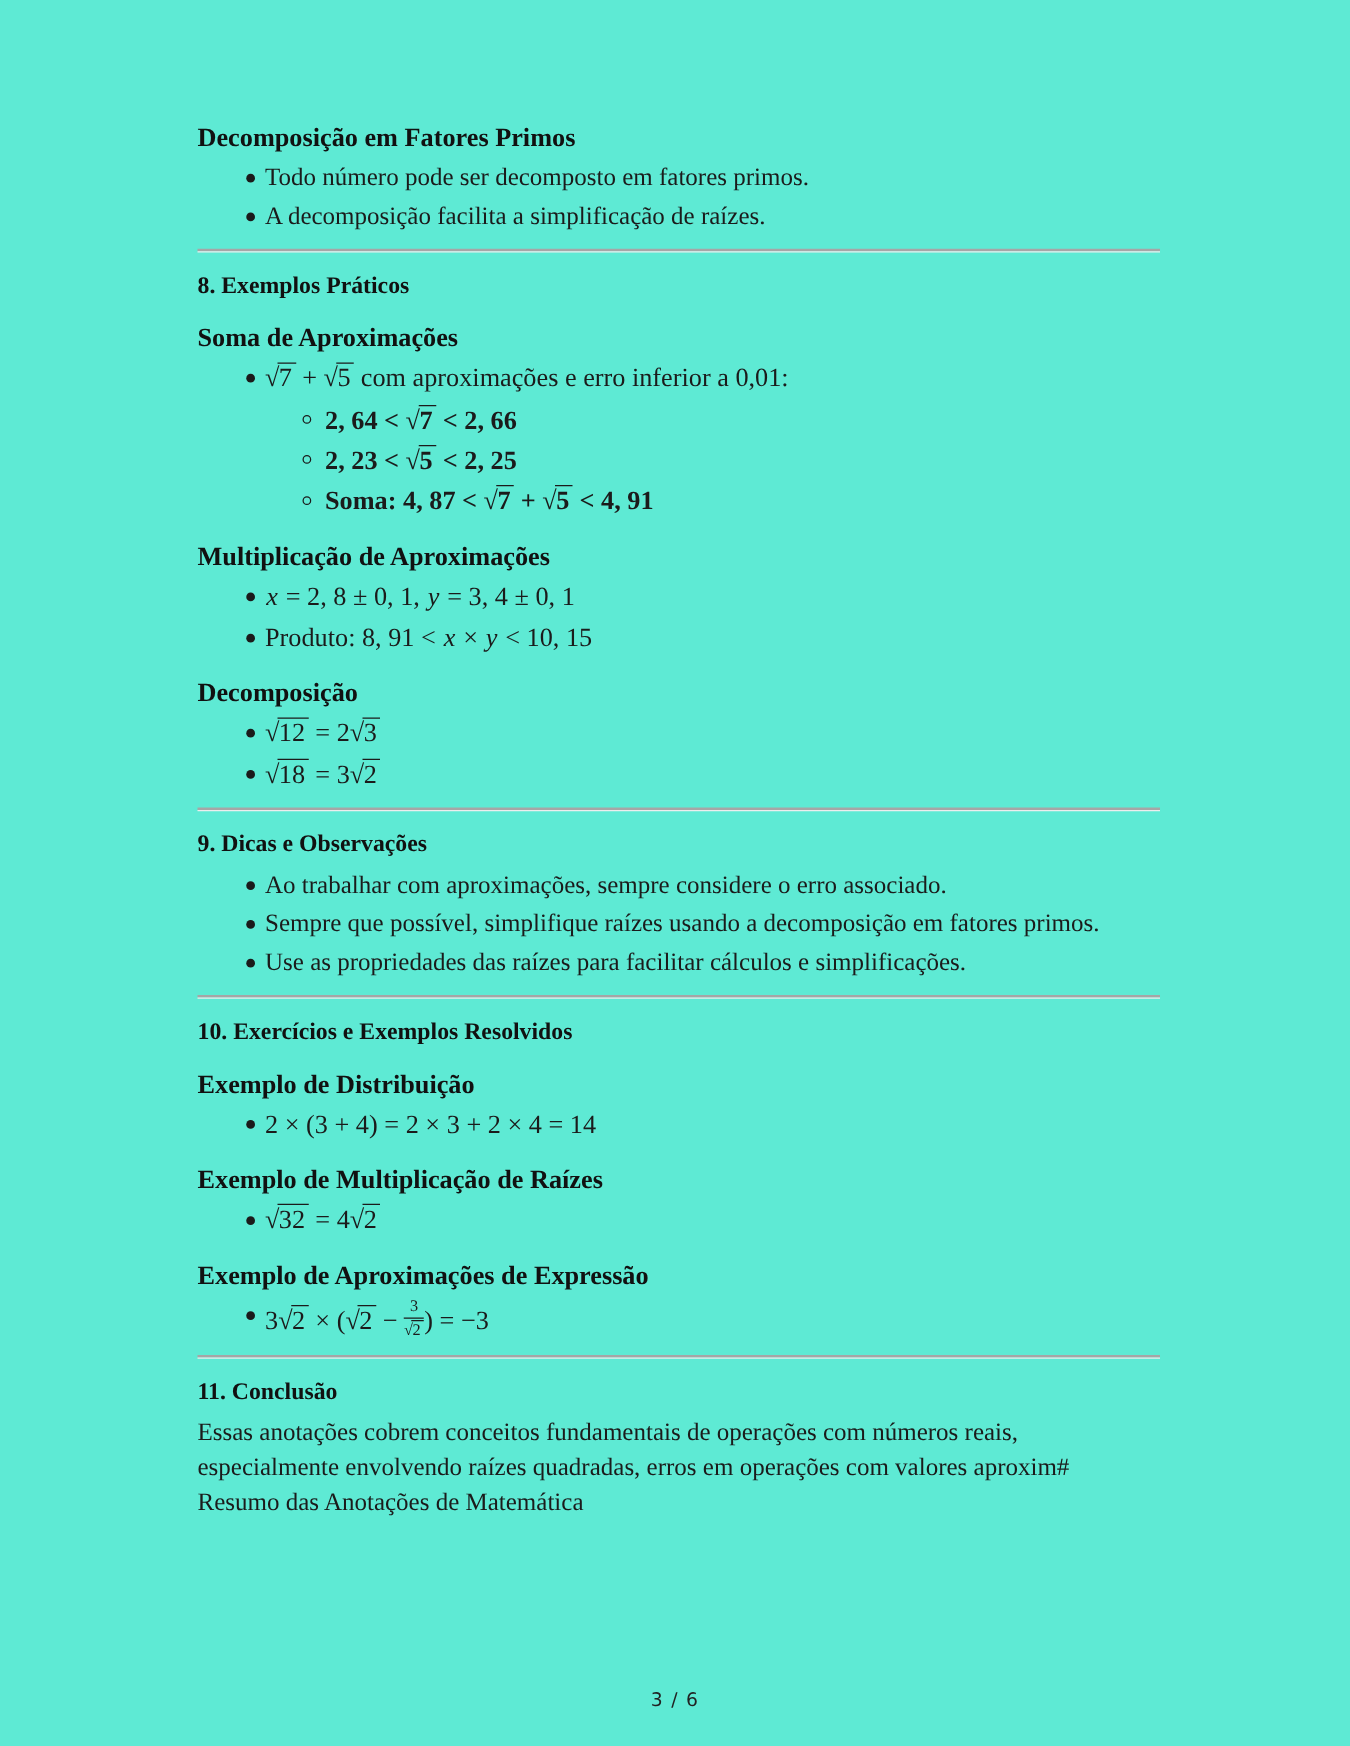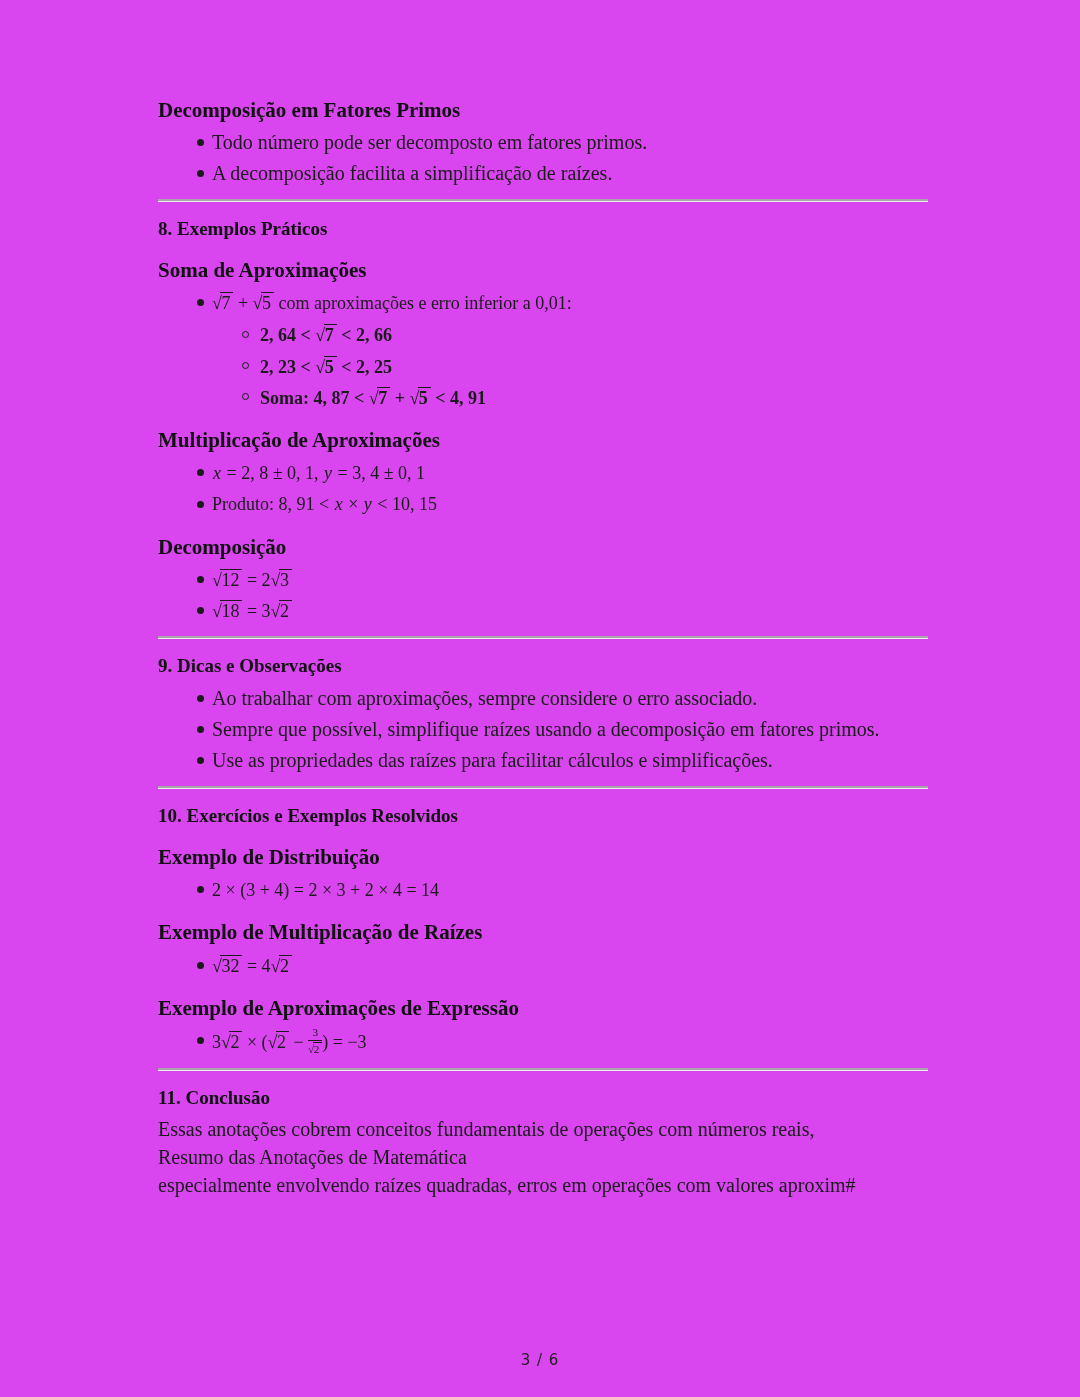--- a/index.html
+++ b/index.html
@@ -1,19 +1,19 @@
 <!DOCTYPE html>
 <html><head>
 <meta charset="utf-8">
 <style>
   html,body{margin:0;padding:0;background:#ffffff;}
   .page{
     position:relative;
     width:1080px;height:1397px;
-    background:#d946ef;
+    background:#5eead4;
     color:#1b1b1b;
     font-family:"Liberation Serif","DejaVu Serif",serif;
     font-size:20px;line-height:1.4;
     overflow:hidden;
   }
   .content{position:absolute;left:158px;top:0;width:770px;padding-top:97px;}
   h2{font-size:19px;line-height:1.2;font-weight:bold;color:#111;margin:16px 0 6px;}
   h3{font-size:21px;line-height:1.25;font-weight:bold;color:#111;margin:16px 0 5px;}
   h3.first{margin-top:0;}
   hr{border:none;height:0;border-top:2px solid #a6a6a6;border-bottom:1px solid #ededed;margin:12px 0 4px;}
@@ -24,21 +24,21 @@
     content:"";position:absolute;left:39px;top:0.56em;
     width:7px;height:7px;border-radius:50%;background:#1b1b1b;
   }
   ul.sub{margin:4px 0 0 -54px;}
   li.l2{padding-left:102px;font-weight:bold;}
   li.l2::before{
     content:"";position:absolute;left:84px;top:0.52em;
     width:5px;height:5px;border-radius:50%;
     border:1.7px solid #1b1b1b;background:transparent;
   }
-  .math{font-size:18px;white-space:nowrap;}
+  .math{font-size:21px;white-space:nowrap;}
   .mvar{font-style:italic;padding:0 1px;}
   .sqrt{white-space:nowrap;display:inline-block;line-height:1.12;}
   .rsign{display:inline-block;line-height:1;}
   .rad{
     display:inline-block;line-height:1.12;
     border-top:1.7px solid #1b1b1b;
     padding:0 3px 0 1px;margin-left:-1.5px;
   }
   .frac{
     display:inline-block;text-align:center;
@@ -120,20 +120,20 @@
     <h3>Exemplo de Aproximações de Expressão</h3>
     <ul>
       <li class="l1"><span class="math">3<span class="sqrt"><span class="rsign">√</span><span class="rad">2</span></span> × (<span class="sqrt"><span class="rsign">√</span><span class="rad">2</span></span> − <span class="frac"><span class="num">3</span><span class="den"><span class="sqrt"><span class="rsign">√</span><span class="rad">2</span></span></span></span>) = −3</span></li>
     </ul>
 
     <hr>
 
     <h2>11. Conclusão</h2>
     <div>
       <div>Essas anotações cobrem conceitos fundamentais de operações com números reais,</div>
+      <div>especialmente envolvendo raízes quadradas, erros em operações com valores aproxim#</div>
       <div>Resumo das Anotações de Matemática</div>
-      <div>especialmente envolvendo raízes quadradas, erros em operações com valores aproxim#</div>
     </div>
 
   </div>
 
   <div class="footer">3 / 6</div>
 </div>
 
 </body></html>

